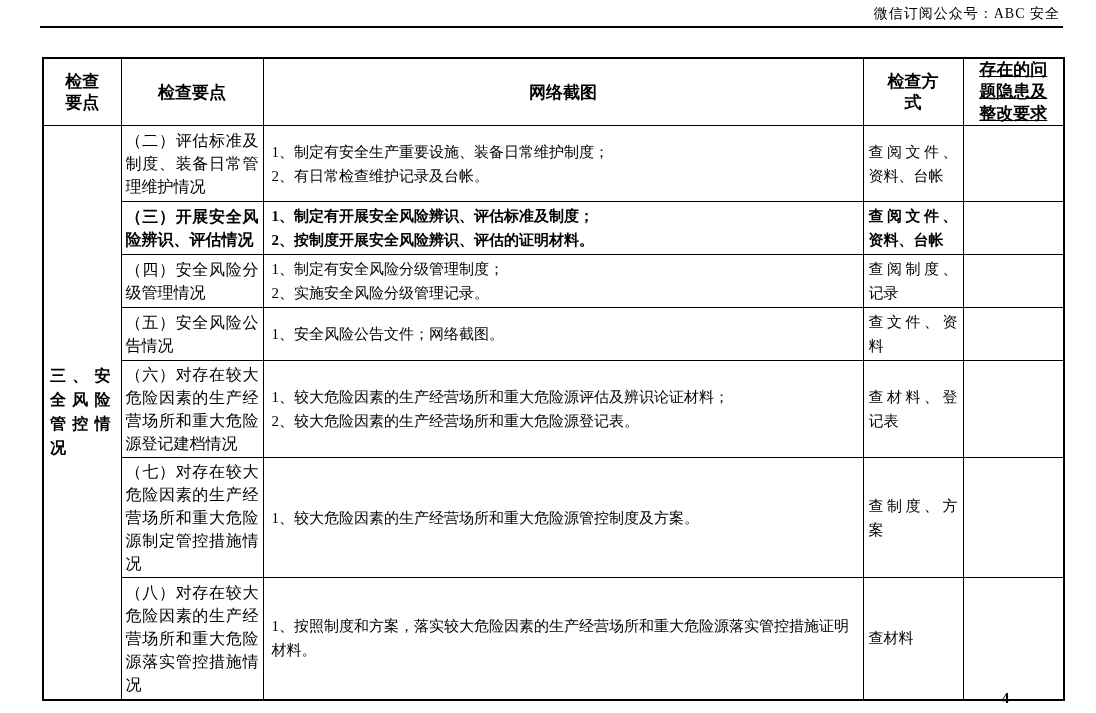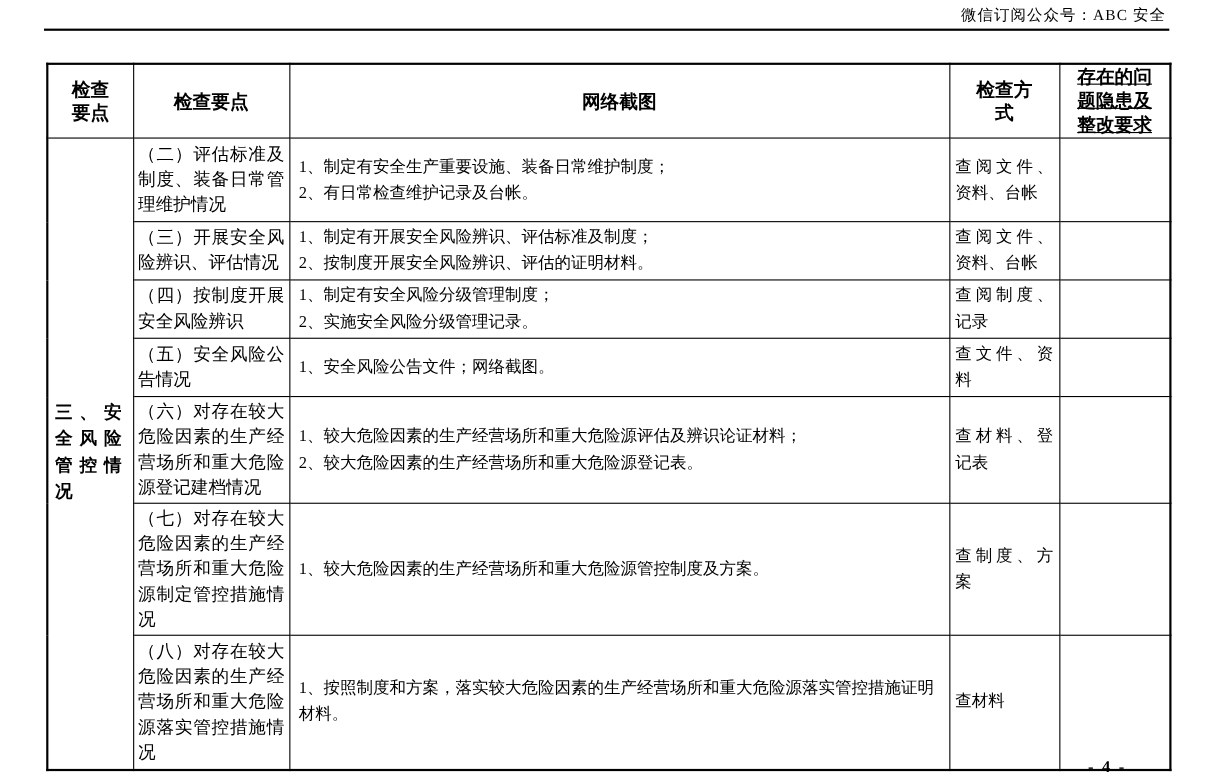--- a/index.html
+++ b/index.html
@@ -31,21 +31,21 @@
   }
   .doc-table th {
     font-size: 17px; font-weight: bold; text-align: center;
     line-height: 21px; padding: 0 16px;
   }
   th.col-main   { padding: 0 14px; }
   th.col-issues { padding: 0 15px; line-height: 22px; text-decoration: underline; }
 
   thead tr { height: 64px; }
   tbody tr:nth-child(1) { height: 76px; }
-  tbody tr:nth-child(2) { height: 50px; }
+  tbody tr:nth-child(2) { height: 50px; font-weight: bold; }
   tbody tr:nth-child(3) { height: 48px; }
   tbody tr:nth-child(4) { height: 48px; }
   tbody tr:nth-child(5) { height: 96px; }
   tbody tr:nth-child(6) { height: 118px; }
   tbody tr:nth-child(7) { height: 122px; }
 
   td.section-cell {
     font-weight: bold; font-size: 16px; letter-spacing: 4px;
     padding: 0 6px; text-align: justify; text-justify: inter-character;
     line-height: 24px;
@@ -103,21 +103,21 @@
     <tr>
       <td class="point-cell">（三）开展安全风险辨识、评估情况</td>
       <td class="standard-cell">
         <div>1、制定有开展安全风险辨识、评估标准及制度；</div>
         <div>2、按制度开展安全风险辨识、评估的证明材料。</div>
       </td>
       <td class="method-cell">查阅文件、资料、台帐</td>
       <td class="issues-cell"></td>
     </tr>
     <tr>
-      <td class="point-cell">（四）按制度开展安全风险辨识</td>
+      <td class="point-cell">（四）安全风险分级管理情况</td>
       <td class="standard-cell">
         <div>1、制定有安全风险分级管理制度；</div>
         <div>2、实施安全风险分级管理记录。</div>
       </td>
       <td class="method-cell">查阅制度、记录</td>
       <td class="issues-cell"></td>
     </tr>
     <tr>
       <td class="point-cell">（五）安全风险公告情况</td>
       <td class="standard-cell">

